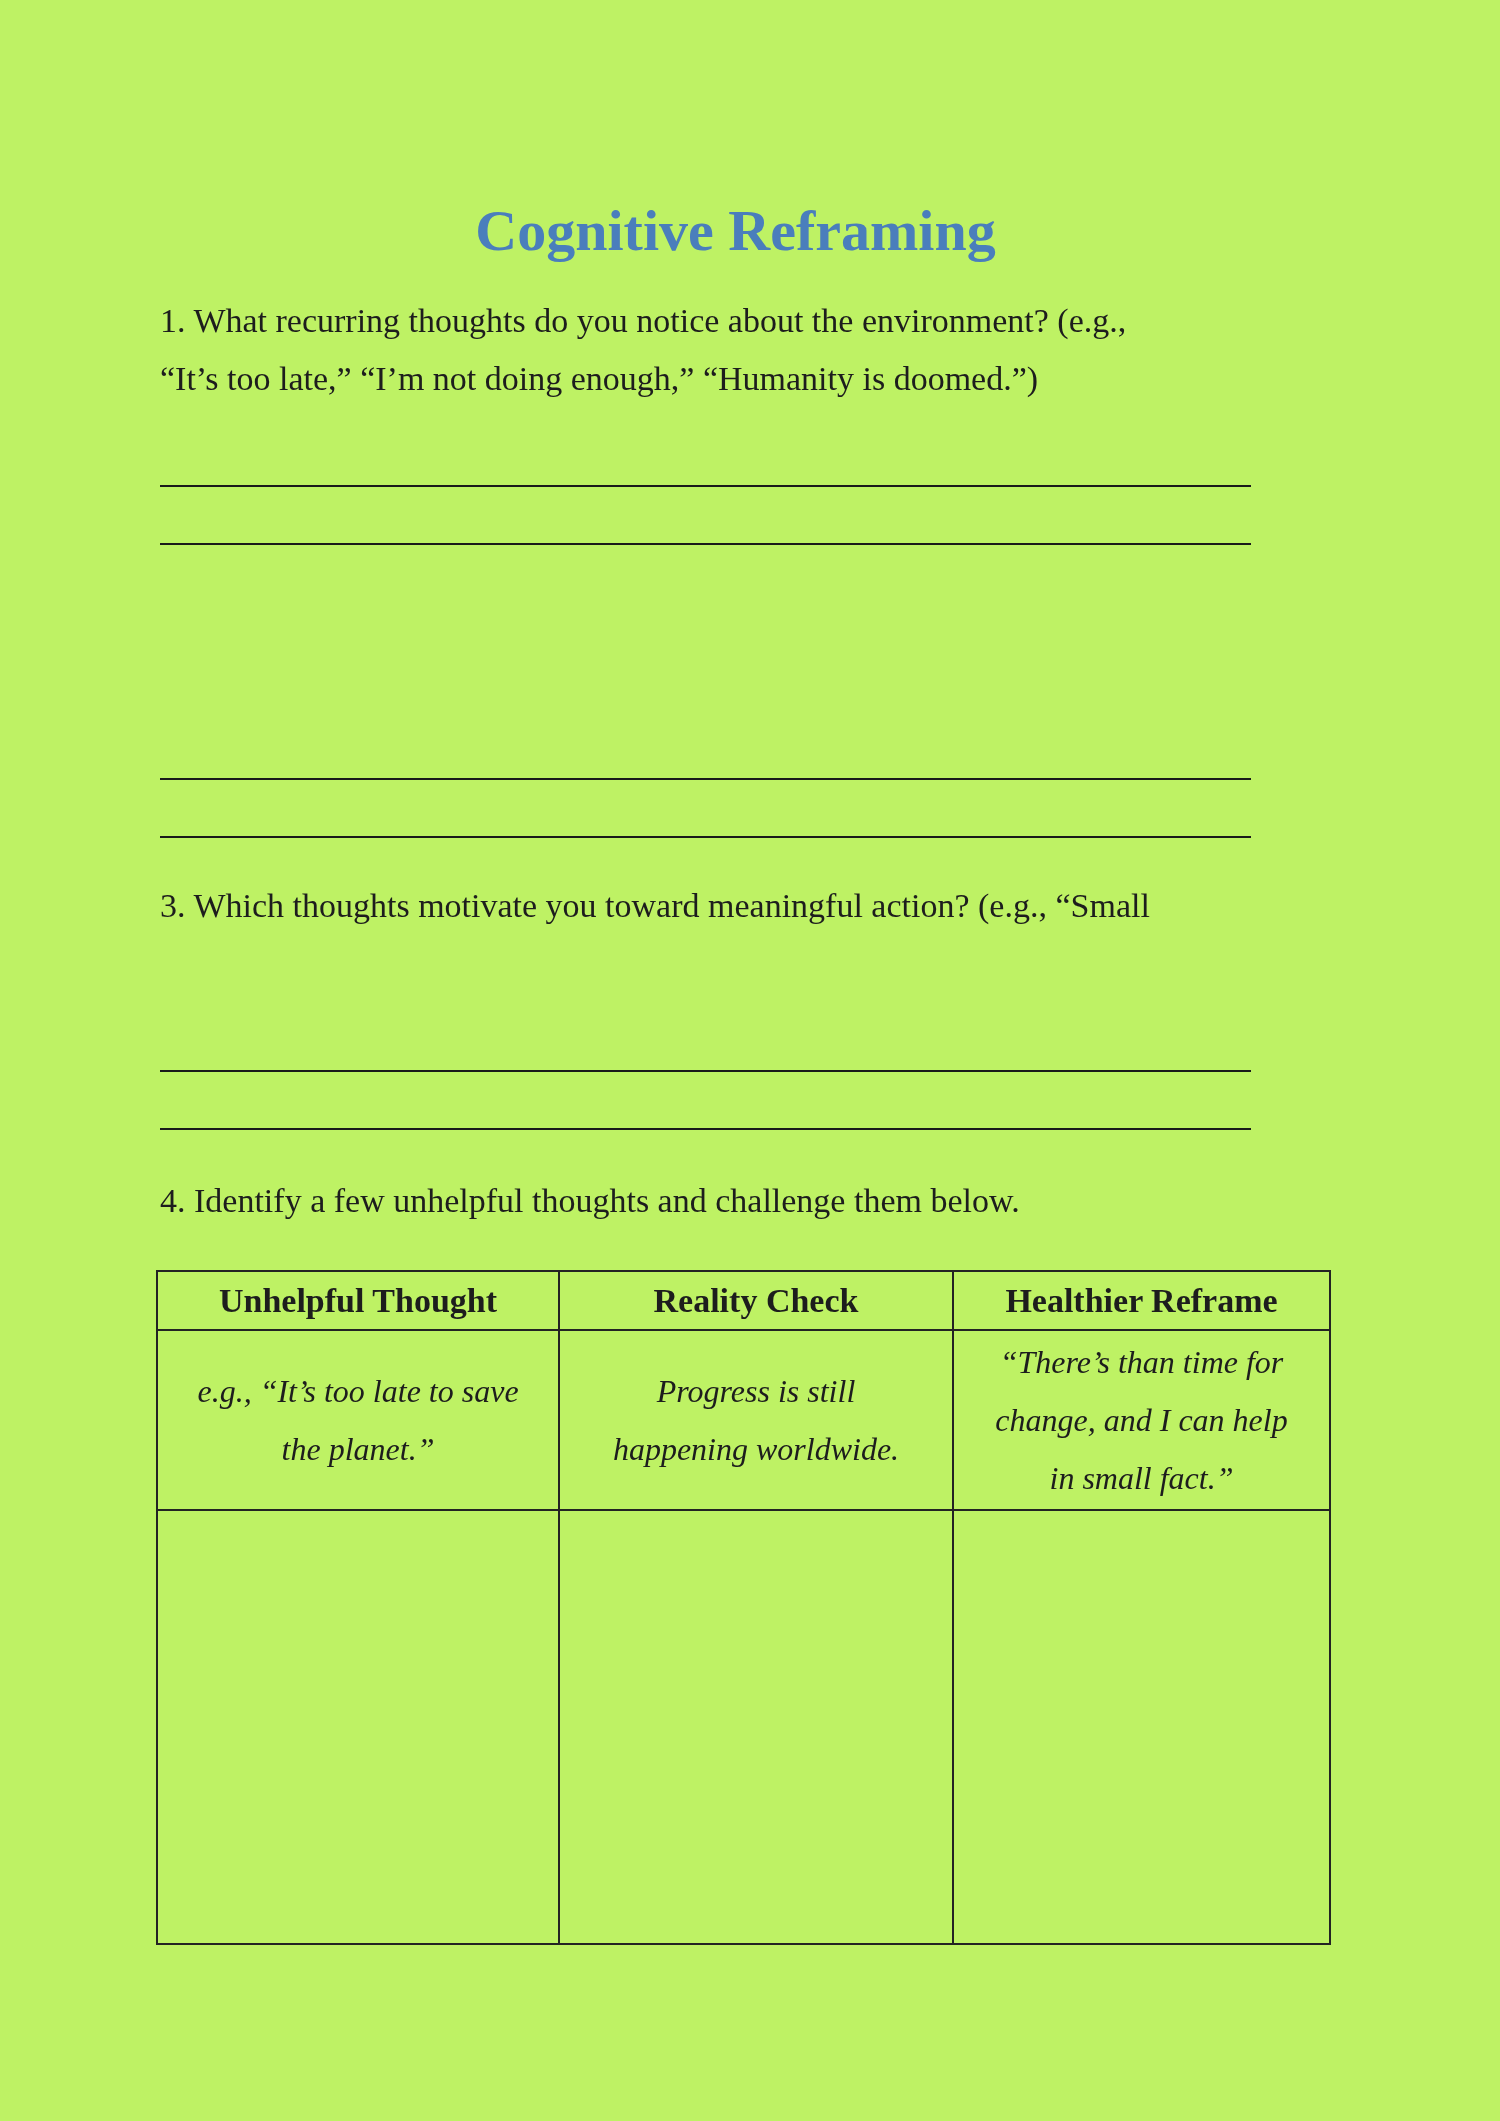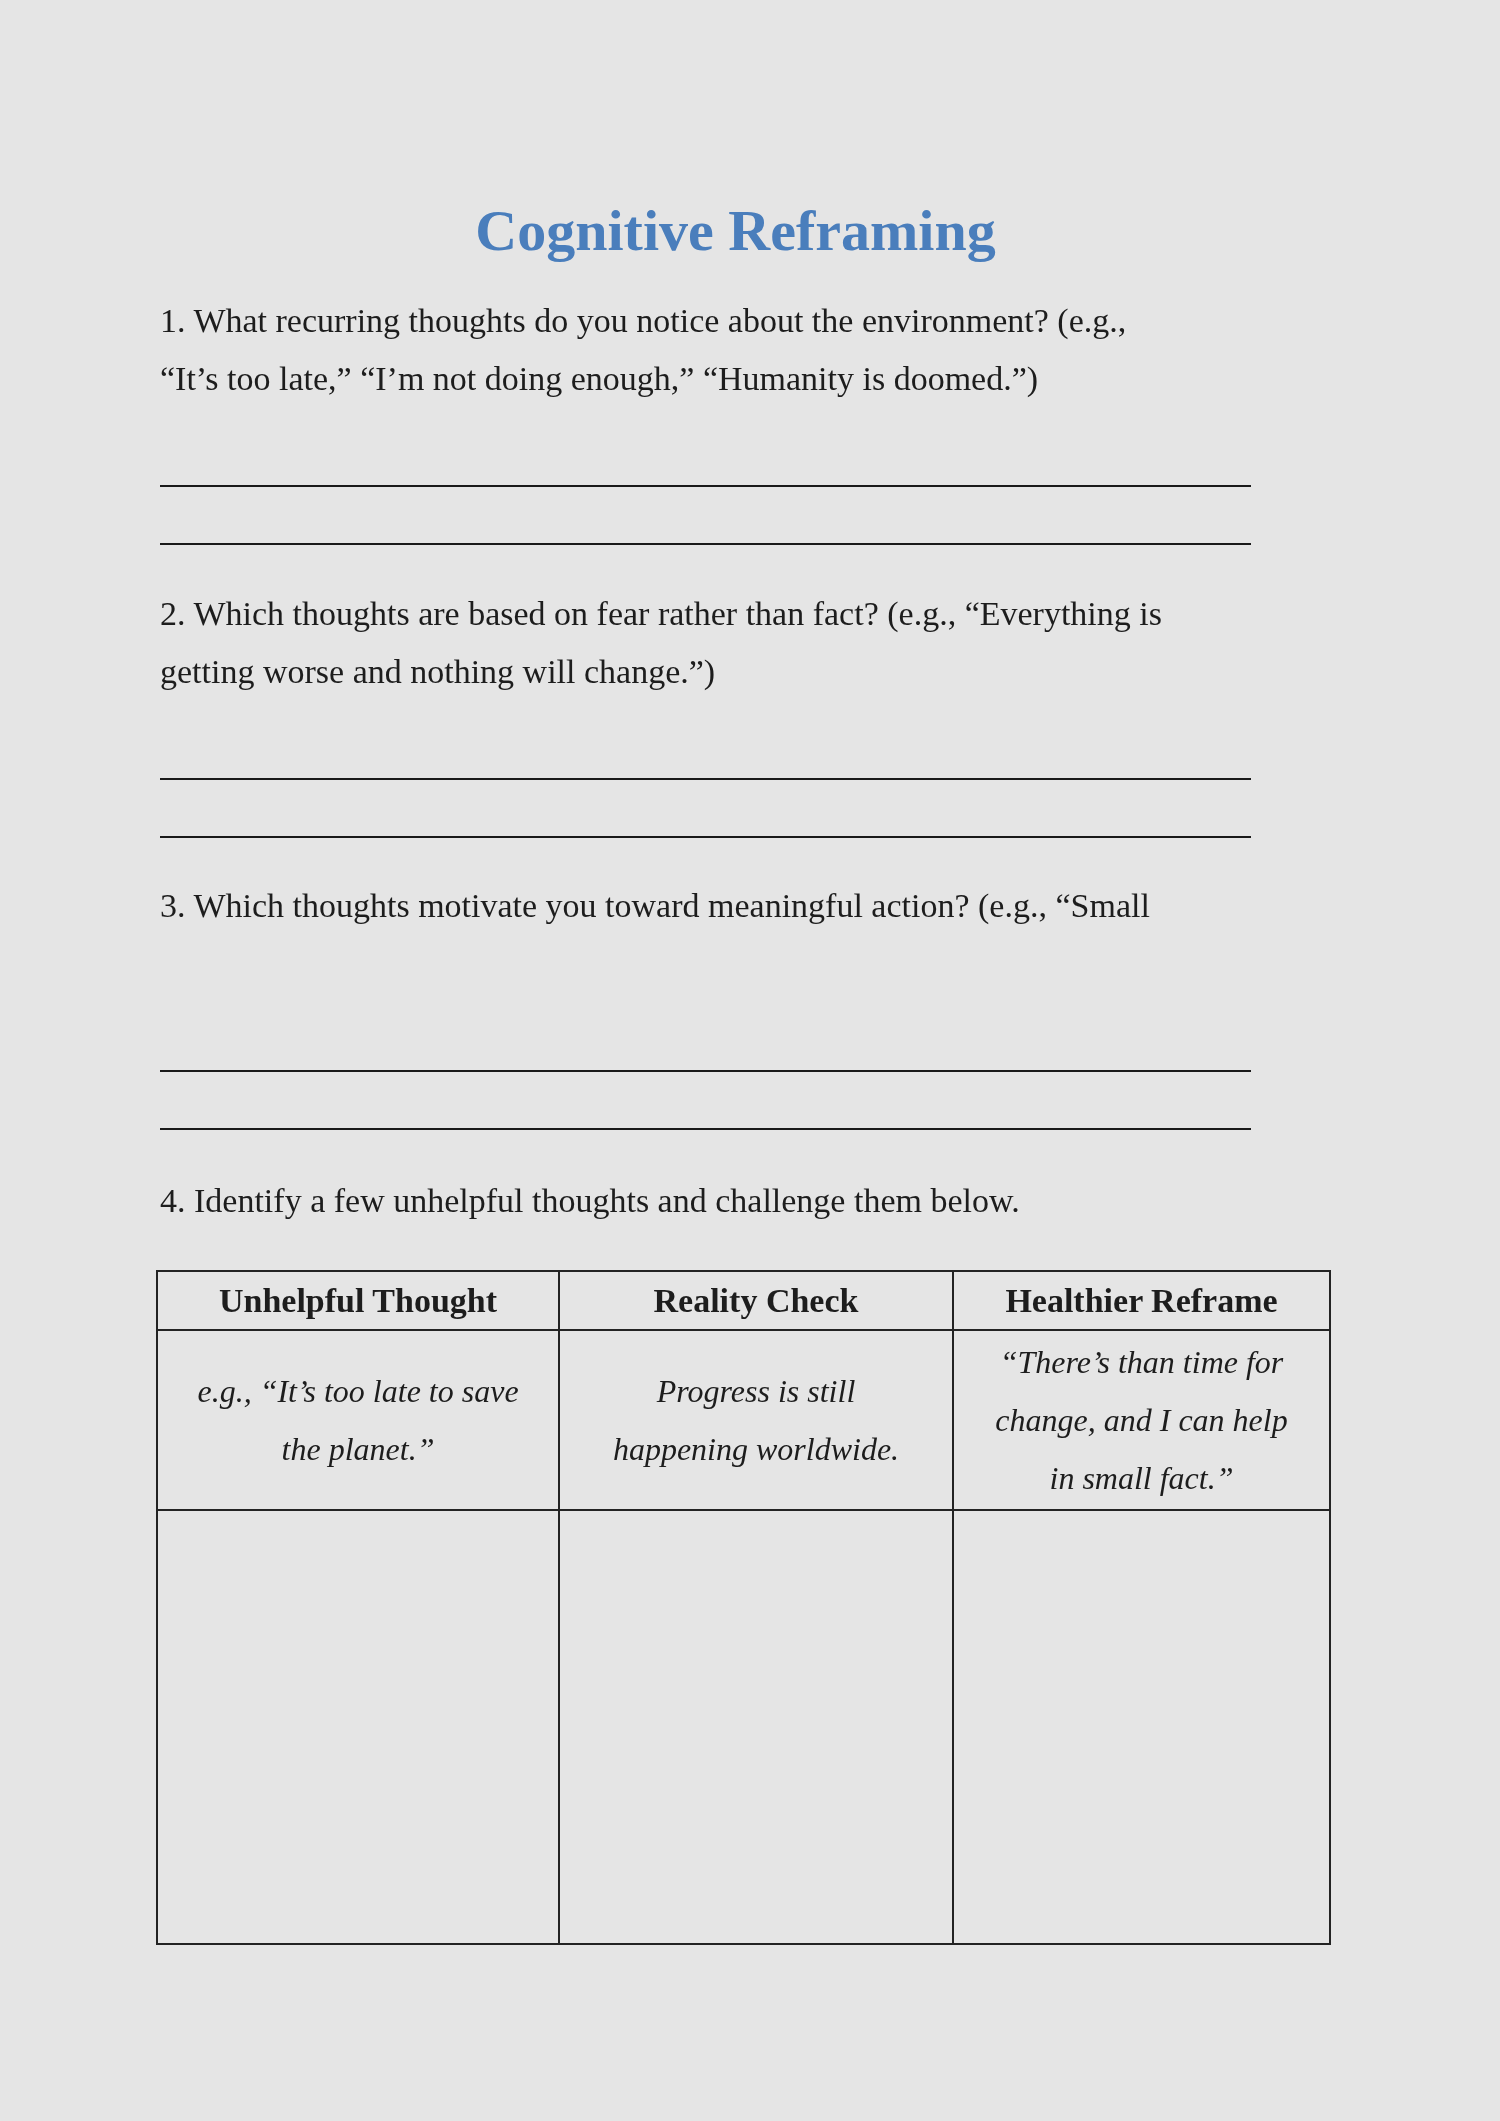--- a/index.html
+++ b/index.html
@@ -1,20 +1,20 @@
 <!DOCTYPE html>
 <html style="--title-color: #4a7ebc; --body-color: #1d1d1d; --line-color: #1a1a1a; --border-color: #232323;"><head>
 <meta charset="utf-8">
 <style>
   html,body{margin:0;padding:0;background:#ffffff;}
   .page{
     position:relative;
     width:1500px;
     height:2121px;
-    background:#e5e5e5;
+    background:#bef264;
     font-family:"Liberation Serif", serif;
     color:#1d1d1d;
     overflow:hidden;
   }
   .title{
     position:absolute;
     top:197px;
     left:149px;
     width:1173px;
     margin:0;
@@ -88,24 +88,20 @@
 
   <h1 class="title">Cognitive Reframing</h1>
 
   <div class="q" style="top:292px">
     <div>1. What recurring thoughts do you notice about the environment? (e.g.,</div>
     <div>“It’s too late,” “I’m not doing enough,” “Humanity is doomed.”)</div>
   </div>
   <div class="ans" style="top:485px"></div>
   <div class="ans" style="top:543px"></div>
 
-  <div class="q" style="top:585px">
-    <div>2. Which thoughts are based on fear rather than fact? (e.g., “Everything is</div>
-    <div>getting worse and nothing will change.”)</div>
-  </div>
   <div class="ans" style="top:778px"></div>
   <div class="ans" style="top:836px"></div>
 
   <div class="q" style="top:877px">
     <div>3. Which thoughts motivate you toward meaningful action? (e.g., “Small</div>
   </div>
   <div class="ans" style="top:1070px"></div>
   <div class="ans" style="top:1128px"></div>
 
   <div class="q" style="top:1172px">

